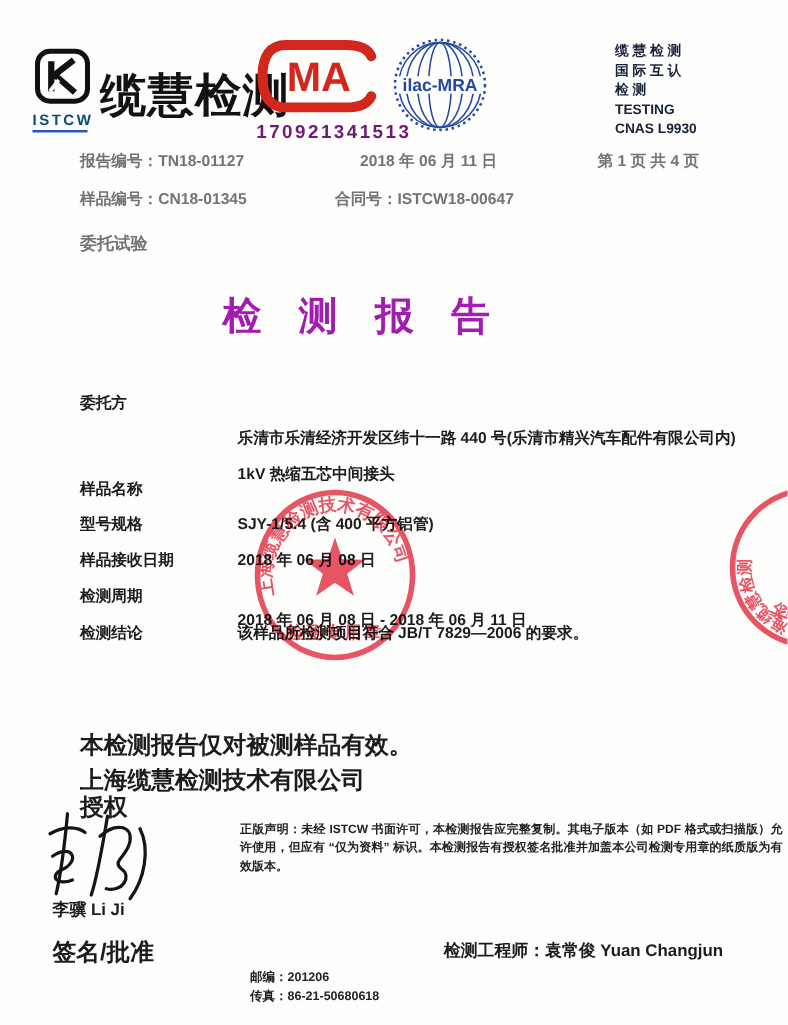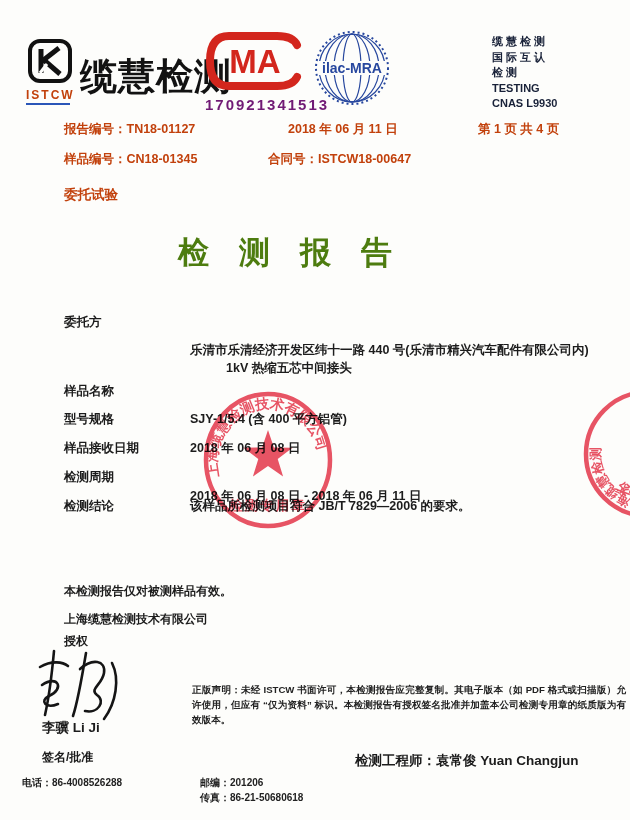--- a/index.html
+++ b/index.html
@@ -7,43 +7,43 @@
     width:630px;height:820px;overflow:hidden;position:relative;
     background:#fdfdfb;
     font-family:"Liberation Sans","DejaVu Sans",sans-serif;
     color:#1c1c1c;
   }
   .page{position:absolute;inset:0;}
   .abs{position:absolute;}
 
   
   .brand-text{font-size:37px;font-weight:bold;color:#121212;letter-spacing:1px;}
-  .istcw-word{font-size:12px;font-weight:bold;letter-spacing:2px;color:#c2410c;}
+  .istcw-word{font-size:12px;font-weight:bold;letter-spacing:2px;color:#0c4a6e;}
   .istcw-tagline{width:44px;height:2px;background:#2a56b8;margin-top:1px;}
   .cma-number{font-size:15px;font-weight:bold;color:#701a75;letter-spacing:2px;}
   .accred{font-size:11px;font-weight:bold;color:#182138;line-height:1.42;}
   .accred .cn{letter-spacing:3px;}
 
   
-  .meta{font-size:12.5px;font-weight:bold;color:#c2410c;}
+  .meta{font-size:12.5px;font-weight:bold;color:#737373;}
 
   
   .title{
     width:570px;text-align:center;font-size:31px;font-weight:bold;
-    letter-spacing:30px;padding-left:30px;box-sizing:border-box;color:#4d7c0f;
+    letter-spacing:30px;padding-left:30px;box-sizing:border-box;color:#a21caf;
   }
 
   
   .lbl{font-size:12.5px;font-weight:bold;}
   .val{font-size:12.5px;font-weight:bold;}
 
-  .body-line{font-size:12px;font-weight:bold;}
+  .body-line{font-size:19px;font-weight:bold;}
   .disclaimer{
     font-size:9.6px;line-height:1.55;color:#222;width:434px;
-    font-weight:bold;text-align:justify;margin-top:26px;
+    font-weight:bold;text-align:justify;
   }
   .sig-name{font-size:13.5px;font-weight:bold;}
   .engineer{font-size:13.5px;font-weight:bold;}
   .footer-line{font-size:10px;font-weight:bold;color:#222;line-height:1.5;}
 
   .stamp{mix-blend-mode:multiply;opacity:.88;}
 </style>
 </head>
 <body>
 
@@ -100,21 +100,21 @@
 
   <div class="abs meta" style="left:64px;top:186px;font-size:13.5px;">委托试验</div>
 
   <div class="abs title" style="top:232px;">检测报告</div>
 
   <div class="abs lbl" style="left:64px;top:314px;">委托方</div>
 
   <div class="abs val" style="left:190px;top:342px;width:420px;">乐清市乐清经济开发区纬十一路 440 号(乐清市精兴汽车配件有限公司内)</div>
 
   <div class="abs lbl" style="left:64px;top:383px;">样品名称</div>
-  <div class="abs val" style="left:190px;top:360px;margin-left:36px;">1kV 热缩五芯中间接头</div>
+  <div class="abs val" style="left:190px;top:371px;">1kV 热缩五芯中间接头</div>
 
   <div class="abs lbl" style="left:64px;top:411px;">型号规格</div>
   <div class="abs val" style="left:190px;top:411px;text-align:right;">SJY-1/5.4 (含 400 平方铝管)</div>
 
   <div class="abs lbl" style="left:64px;top:440px;">样品接收日期</div>
   <div class="abs val" style="left:190px;top:440px;">2018 年 06 月 08 日</div>
 
   <div class="abs lbl" style="left:64px;top:469px;">检测周期</div>
   <div class="abs val" style="left:190px;top:469px;margin-top:19px;">2018 年 06 月 08 日 - 2018 年 06 月 11 日</div>
 
@@ -137,21 +137,20 @@
   </svg>
 
   <div class="abs disclaimer" style="left:192px;top:657px;">正版声明：未经 ISTCW 书面许可，本检测报告应完整复制。其电子版本（如 PDF 格式或扫描版）允许使用，但应有 “仅为资料” 标识。本检测报告有授权签名批准并加盖本公司检测专用章的纸质版为有效版本。</div>
 
   <div class="abs sig-name" style="left:42px;top:719px;">李骥 Li Ji</div>
   <div class="abs body-line" style="left:42px;top:749px;">签名/批准</div>
 
   <div class="abs engineer" style="left:355px;top:752px;">检测工程师：袁常俊 Yuan Changjun</div>
 
   <div class="abs footer-line" style="left:22px;top:775px;">
-    <div>电话：86-4008526288</div>
   </div>
   <div class="abs footer-line" style="left:200px;top:775px;">
     <div>邮编：201206</div>
     <div>传真：86-21-50680618</div>
   </div>
 
   <svg class="abs stamp" style="left:200px;top:390px;" width="136" height="142" viewBox="0 0 136 142">
     <ellipse cx="68" cy="70" rx="62" ry="66" fill="none" stroke="#e63c50" stroke-width="4.5"></ellipse>
     <polygon points="68,40 73.9,57.4 92.5,57.8 77.7,68.9 83.1,86.6 68,76.1 52.9,86.6 58.3,68.9 43.5,57.8 62.1,57.4" fill="#e63c50"></polygon>
     <defs>

